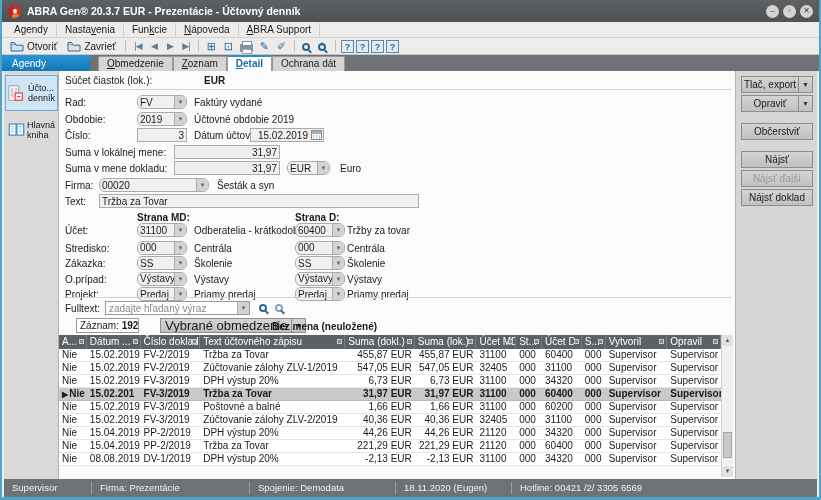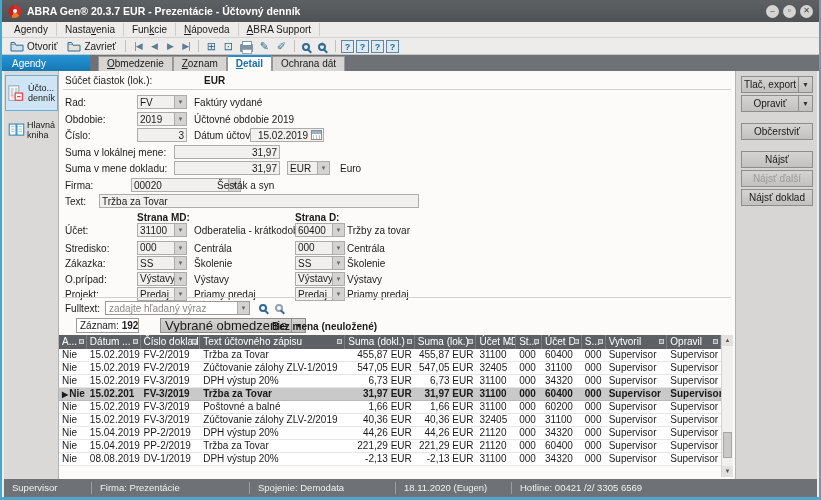--- a/index.html
+++ b/index.html
@@ -61,21 +61,21 @@
 
   
   .frow { position:absolute; height:15px; left:0; right:0; }
   .flabel { position:absolute; top:2px; white-space:nowrap; }
   .fbold { font-weight:bold; }
   .field { position:absolute; height:14px; background:#f1f0ef; border:1px solid #adaba9; display:flex; align-items:center; padding:0 2px; overflow:hidden; white-space:nowrap; }
   .field.num { justify-content:flex-end; }
   .field .val { flex:1 1 auto; overflow:hidden; }
   .field.num .val { text-align:right; }
   .dd { position:absolute; right:0; top:0; width:12px; height:12px; background:#d5d3d1; border-left:1px solid #adaba9; color:#6a6866; font-size:6px; text-align:center; line-height:12px; }
-  .fielddd { padding-right:6px; }
+  .fielddd { padding-right:6px;border-radius:6px; }
   .cal { position:absolute; right:1px; top:1px; width:11px; height:10px; border:1px solid #8f8d8b; background:#fff; }
   .cal::before { content:""; position:absolute; top:0; left:0; right:0; height:3px; background:#9ab2c4; }
   .cal::after { content:""; position:absolute; top:4px; left:1px; width:7px; height:4px; background:repeating-linear-gradient(90deg,#b5c3cd 0 1px,transparent 1px 3px); }
   .divider { position:absolute; left:4px; right:4px; height:1px; background:#d3d1cf; }
 
   
   .ft-input { position:absolute; height:14px; background:#fff; border:1px solid #9b9997; color:#8a8886; padding:1px 14px 0 3px; overflow:hidden; white-space:nowrap; }
   .zaznam-box { position:absolute; height:15px; background:#fff; border:1px solid #9b9997; display:flex; align-items:center; padding:0 3px; white-space:nowrap; overflow:hidden; }
   .filter-btn { position:absolute; height:15px; display:flex; cursor:default; }
   .filter-btn .fb-main { background:linear-gradient(#d6d4d2,#c3c1bf); border:1px solid #8f8d8b; padding:0 4px; line-height:13px; font-size:13px; white-space:nowrap; overflow:hidden; }
@@ -252,21 +252,21 @@
           </span>
         <span class="field fielddd" style="left:228px; width:43px;">
             <span class="val">EUR</span>
             <span class="dd">▼</span>
           </span>
         <span class="flabel" style="left:281px;">Euro</span>
       </div>
 
       <div class="frow" style="top:107px;">
         <span class="flabel" style="left:6px;">Firma:</span>
-        <span class="field fielddd" style="left:40px; width:110px;margin-left:32px;">
+        <span class="field fielddd" style="left:40px; width:110px;">
             <span class="val">00020</span>
             <span class="dd">▼</span>
           </span>
         <span class="flabel" style="left:158px;">Šesták a syn</span>
       </div>
 
       <div class="frow" style="top:123px;padding-left:44px;">
         <span class="flabel" style="left:6px;">Text:</span>
         <span class="field" style="left:40px; width:320px;">
             <span class="val">Tržba za Tovar</span>

